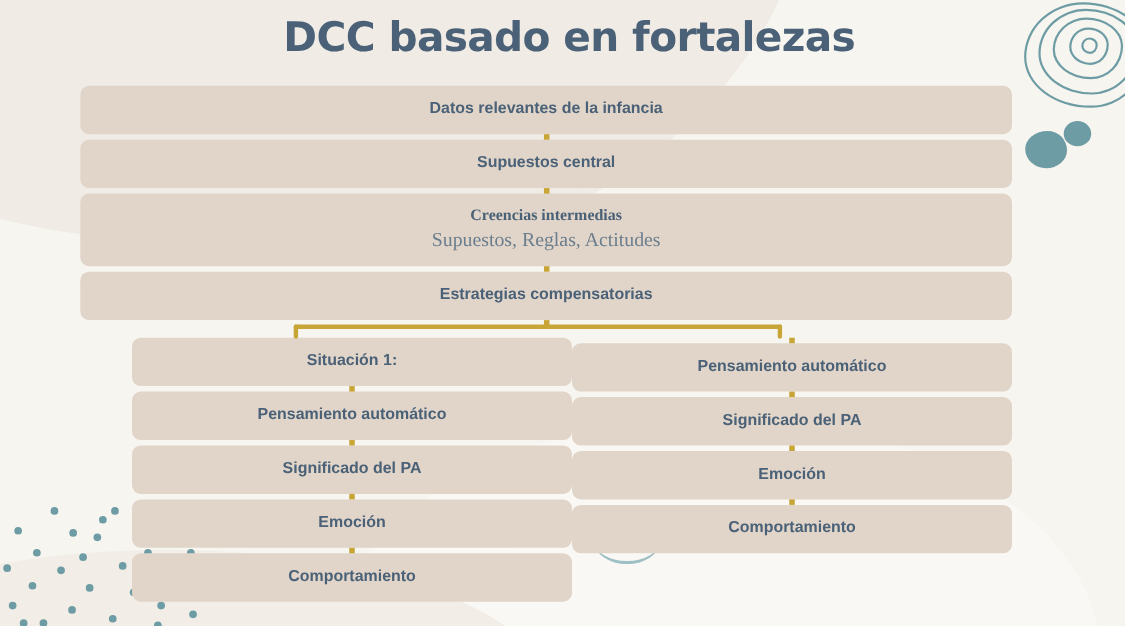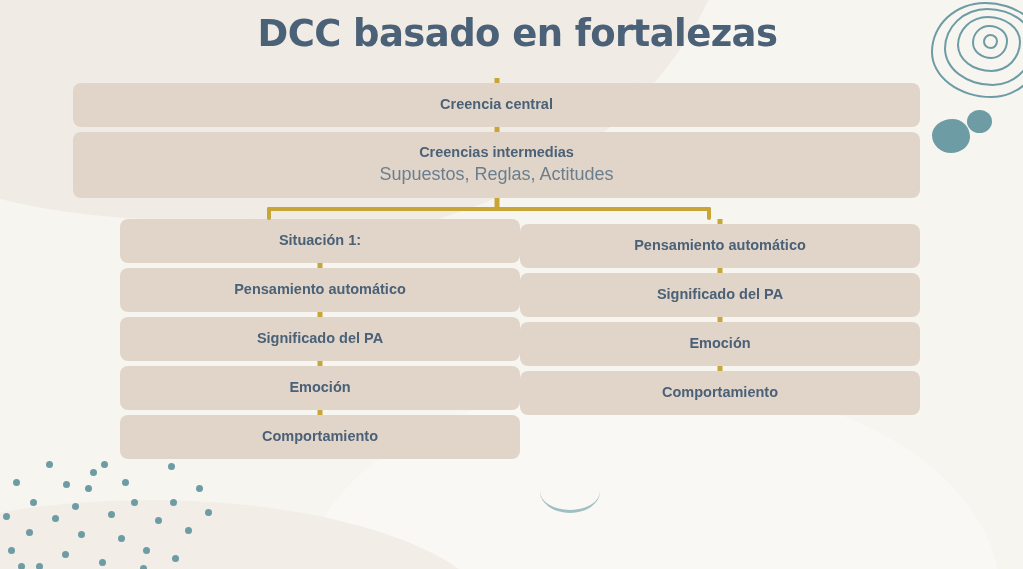--- a/index.html
+++ b/index.html
@@ -152,21 +152,21 @@
   .node .sub {
     font-weight: normal;
     font-size: 18px;
     margin-top: 3px;
     color: #6b7e8e;
   }
 
   .row-full { width: 847px; }
 
   .h-single { height: 44px; }
-  .h-double { height: 66px; }
+  .h-double { height: 66px; font-family: Liberation Serif, serif; }
 
   
   .tick {
     position: relative;
     height: 5px;
   }
   .tick::after {
     content: "";
     position: absolute;
     left: 50%;
@@ -278,33 +278,39 @@
         <i style="left: 140px; top: 110px;"></i>
         <i style="left: 18px; top: 108px;"></i>
         <i style="left: 205px; top: 54px;"></i>
       </div>
   </div>
 
   <div class="title">DCC basado en fortalezas</div>
 
   <div class="diagram">
 
+    <div class="node row-full h-single">
+      <div>Datos relevantes de la infancia</div>
+    </div>
     <div class="tick"></div>
 
     <div class="node row-full h-single">
-      <div>Creencia central</div>
+      <div>Supuestos central</div>
     </div>
     <div class="tick"></div>
 
     <div class="node row-full h-double">
       <div>Creencias intermedias</div>
       <div class="sub">Supuestos, Reglas, Actitudes</div>
     </div>
     <div class="tick"></div>
 
+    <div class="node row-full h-single">
+      <div>Estrategias compensatorias</div>
+    </div>
 
     <div class="bracket">
       <div class="stem"></div>
       <div class="bar"></div>
       <div class="drop-l"></div>
       <div class="drop-r"></div>
     </div>
 
     <div class="columns">
 

